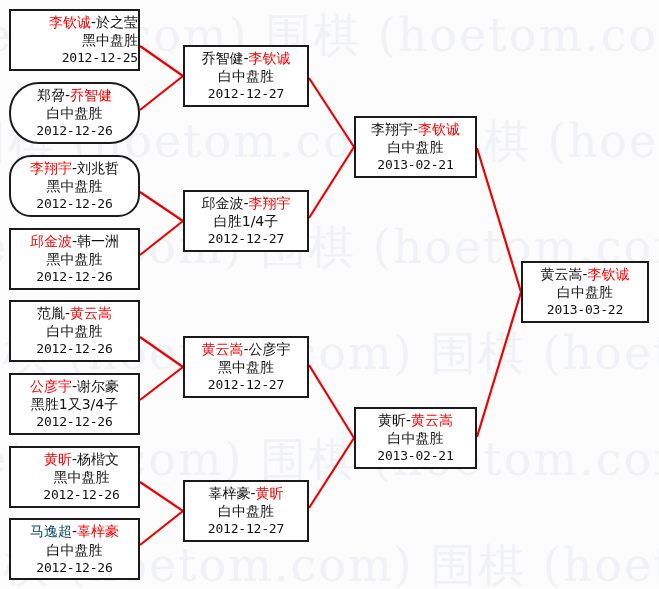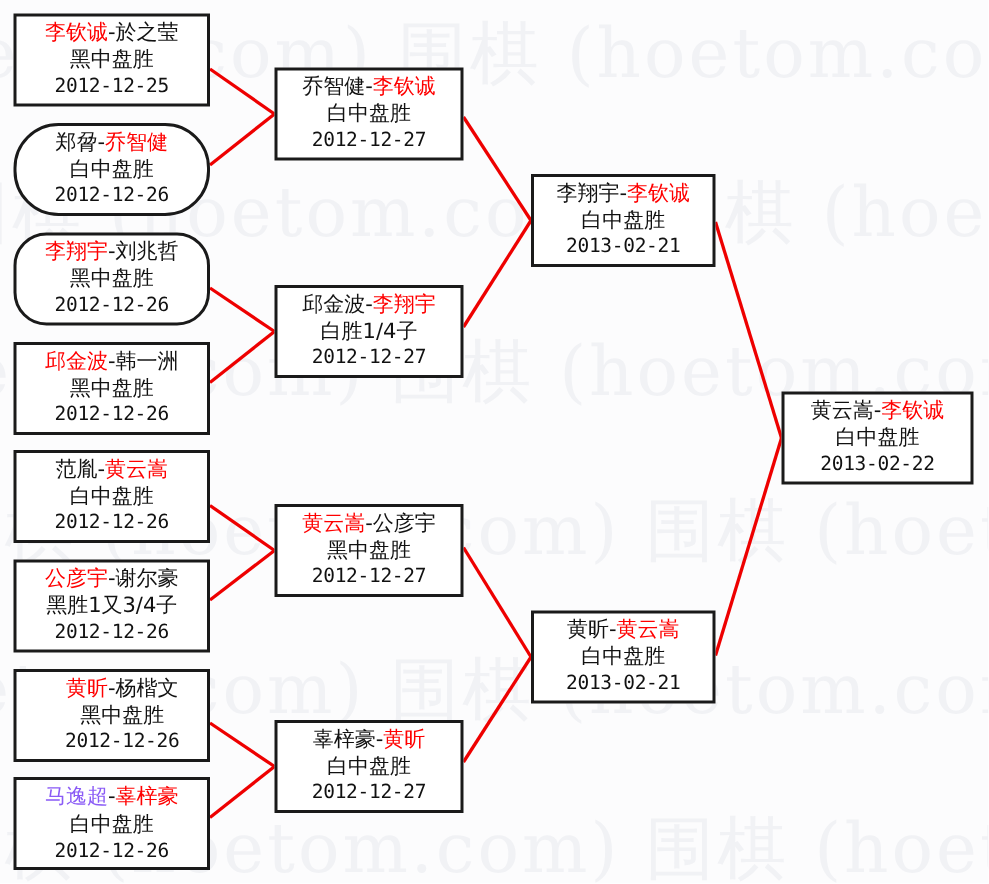--- a/index.html
+++ b/index.html
@@ -101,21 +101,21 @@
       <line x1="140" y1="545" x2="183" y2="511" stroke="#ee0000" stroke-width="2.2"></line>
       <line x1="309" y1="78" x2="354" y2="147" stroke="#ee0000" stroke-width="2.2"></line>
       <line x1="309" y1="218" x2="354" y2="147" stroke="#ee0000" stroke-width="2.2"></line>
       <line x1="309" y1="365" x2="354" y2="438" stroke="#ee0000" stroke-width="2.2"></line>
       <line x1="309" y1="508" x2="354" y2="438" stroke="#ee0000" stroke-width="2.2"></line>
       <line x1="477" y1="148" x2="521" y2="292" stroke="#ee0000" stroke-width="2.2"></line>
       <line x1="477" y1="437" x2="521" y2="292" stroke="#ee0000" stroke-width="2.2"></line>
     </svg>
 
   <div id="boxes">
-      <div class="match-box" style="left: 9px; top: 9px; width: 131px; height: 62px; border-color: rgb(26, 26, 26);">
+      <div class="match-box" style="left: 9px; top: 9px; width: 131px; height: 62px; border-color: rgb(26, 26, 26); text-align: right;">
         <div class="line-players"><span class="w" style="color: rgb(255, 0, 0);">李钦诚</span><span class="sep">-</span><span class="l" style="color: rgb(17, 17, 17);">於之莹</span></div>
         <div class="line-result">黑中盘胜</div>
         <div class="line-date">2012-12-25</div>
       </div>
       <div class="match-box" style="left: 9px; top: 82px; width: 131px; height: 62px; border-color: rgb(26, 26, 26); border-radius: 30px;">
         <div class="line-players"><span class="l" style="color: rgb(17, 17, 17);">郑脋</span><span class="sep">-</span><span class="w" style="color: rgb(255, 0, 0);">乔智健</span></div>
         <div class="line-result">白中盘胜</div>
         <div class="line-date">2012-12-26</div>
       </div>
       <div class="match-box" style="left: 9px; top: 155px; width: 131px; height: 62px; border-color: rgb(26, 26, 26); border-radius: 22px;">
@@ -137,21 +137,21 @@
         <div class="line-players"><span class="w" style="color: rgb(255, 0, 0);">公彦宇</span><span class="sep">-</span><span class="l" style="color: rgb(17, 17, 17);">谢尔豪</span></div>
         <div class="line-result">黑胜1又3/4子</div>
         <div class="line-date">2012-12-26</div>
       </div>
       <div class="match-box" style="left: 9px; top: 446px; width: 131px; height: 62px; border-color: rgb(26, 26, 26); padding-left: 14px;">
         <div class="line-players"><span class="w" style="color: rgb(255, 0, 0);">黄昕</span><span class="sep">-</span><span class="l" style="color: rgb(17, 17, 17);">杨楷文</span></div>
         <div class="line-result">黑中盘胜</div>
         <div class="line-date">2012-12-26</div>
       </div>
       <div class="match-box" style="left: 9px; top: 518px; width: 131px; height: 62px; border-color: rgb(26, 26, 26);">
-        <div class="line-players"><span class="l" style="color: #8b5cf6; font-family: Liberation Mono, monospace;">马逸超</span><span class="sep">-</span><span class="w" style="color: rgb(255, 0, 0);">辜梓豪</span></div>
+        <div class="line-players"><span class="l" style="color: #0c4a6e; font-family: Liberation Mono, monospace;">马逸超</span><span class="sep">-</span><span class="w" style="color: rgb(255, 0, 0);">辜梓豪</span></div>
         <div class="line-result">白中盘胜</div>
         <div class="line-date">2012-12-26</div>
       </div>
       <div class="match-box" style="left: 183px; top: 45px; width: 126px; height: 62px; border-color: rgb(26, 26, 26);">
         <div class="line-players"><span class="l" style="color: rgb(17, 17, 17);">乔智健</span><span class="sep">-</span><span class="w" style="color: rgb(255, 0, 0);">李钦诚</span></div>
         <div class="line-result">白中盘胜</div>
         <div class="line-date">2012-12-27</div>
       </div>
       <div class="match-box" style="left: 183px; top: 190px; width: 126px; height: 62px; border-color: rgb(26, 26, 26);">
         <div class="line-players"><span class="l" style="color: rgb(17, 17, 17);">邱金波</span><span class="sep">-</span><span class="w" style="color: rgb(255, 0, 0);">李翔宇</span></div>
@@ -174,17 +174,17 @@
         <div class="line-date">2013-02-21</div>
       </div>
       <div class="match-box" style="left: 354px; top: 407px; width: 123px; height: 62px; border-color: rgb(26, 26, 26);">
         <div class="line-players"><span class="l" style="color: rgb(17, 17, 17);">黄昕</span><span class="sep">-</span><span class="w" style="color: rgb(255, 0, 0);">黄云嵩</span></div>
         <div class="line-result">白中盘胜</div>
         <div class="line-date">2013-02-21</div>
       </div>
       <div class="match-box" style="left: 521px; top: 261px; width: 128px; height: 62px; border-color: rgb(26, 26, 26);">
         <div class="line-players"><span class="l" style="color: rgb(17, 17, 17);">黄云嵩</span><span class="sep">-</span><span class="w" style="color: rgb(255, 0, 0);">李钦诚</span></div>
         <div class="line-result">白中盘胜</div>
-        <div class="line-date">2013-02-22</div>
+        <div class="line-date">2013-03-22</div>
       </div>
     </div>
 
 </div>
 
 </body></html>

